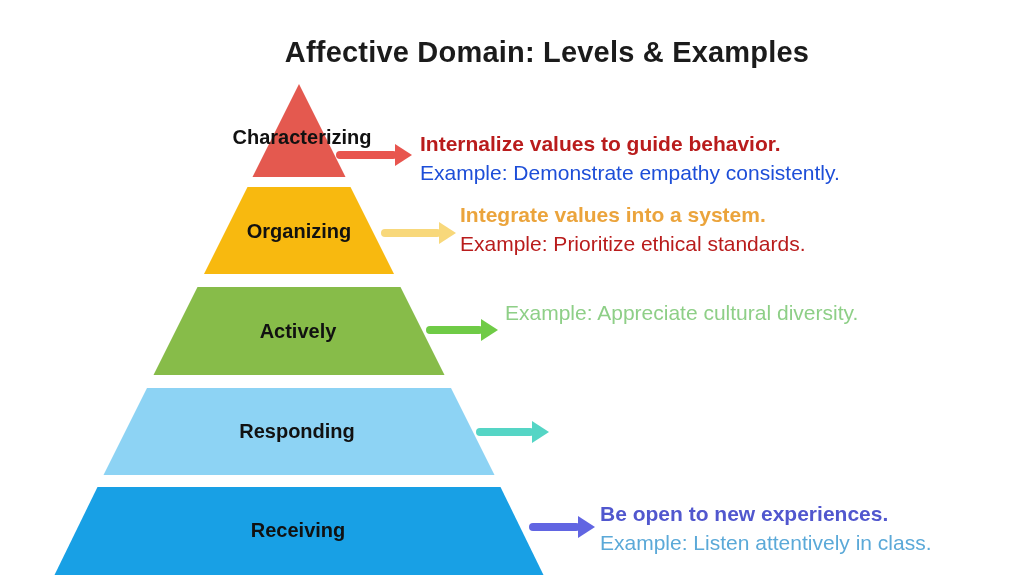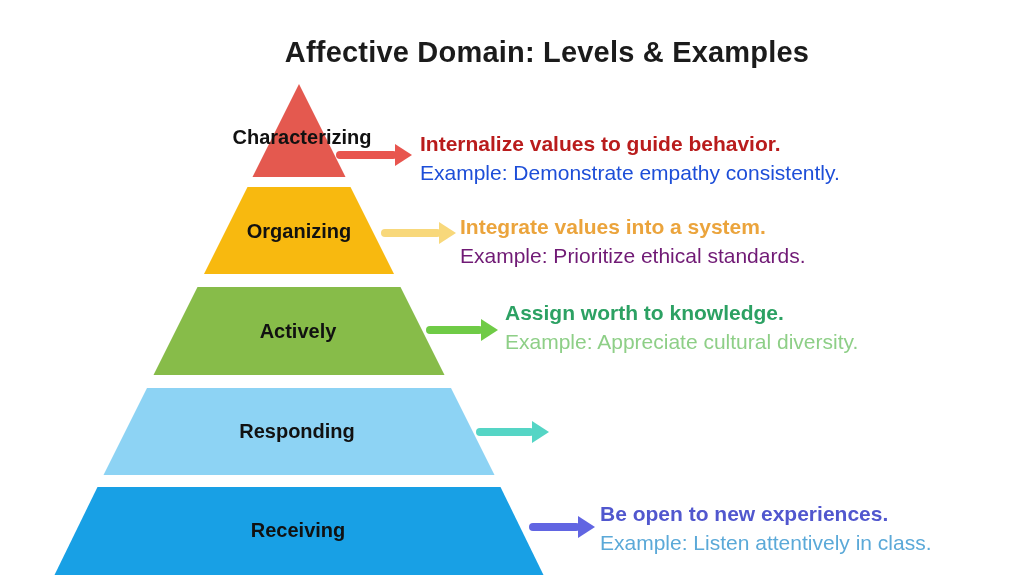--- a/index.html
+++ b/index.html
@@ -115,26 +115,25 @@
   </div>
   <div class="arrow" style="left:529px; top:516px; width:66px">
     <span class="shaft" style="background: rgb(97, 101, 226);"></span>
     <span class="head" style="border-left-color: rgb(97, 101, 226);"></span>
   </div>
 
   <div class="textblock" style="left:420px; top:129px">
     <div class="desc" style="color: #b91c1c;">Internalize values to guide behavior.</div>
     <div class="example" style="color: #1d4ed8;">Example: Demonstrate empathy consistently.</div>
   </div>
-  <div class="textblock" style="left:460px; top:212px">
+  <div class="textblock" style="left:460px; top:200px">
     <div class="desc" style="color: rgb(235, 164, 60);">Integrate values into a system.</div>
-    <div class="example" style="color: #701a75;">Example: Prioritize ethical standards.</div>
+    <div class="example" style="color: #b91c1c;">Example: Prioritize ethical standards.</div>
   </div>
   <div class="textblock" style="left:505px; top:298px">
-    <div class="desc" style="color: rgb(44, 161, 99);">Assign worth to knowledge.</div>
     <div class="example" style="color: rgb(142, 207, 135);">Example: Appreciate cultural diversity.</div>
   </div>
   <div class="textblock" style="left:600px; top:499px">
     <div class="desc" style="color: rgb(81, 87, 206);">Be open to new experiences.</div>
     <div class="example" style="color: rgb(91, 169, 216);">Example: Listen attentively in class.</div>
   </div>
 
 </div>
 
 </body></html>

